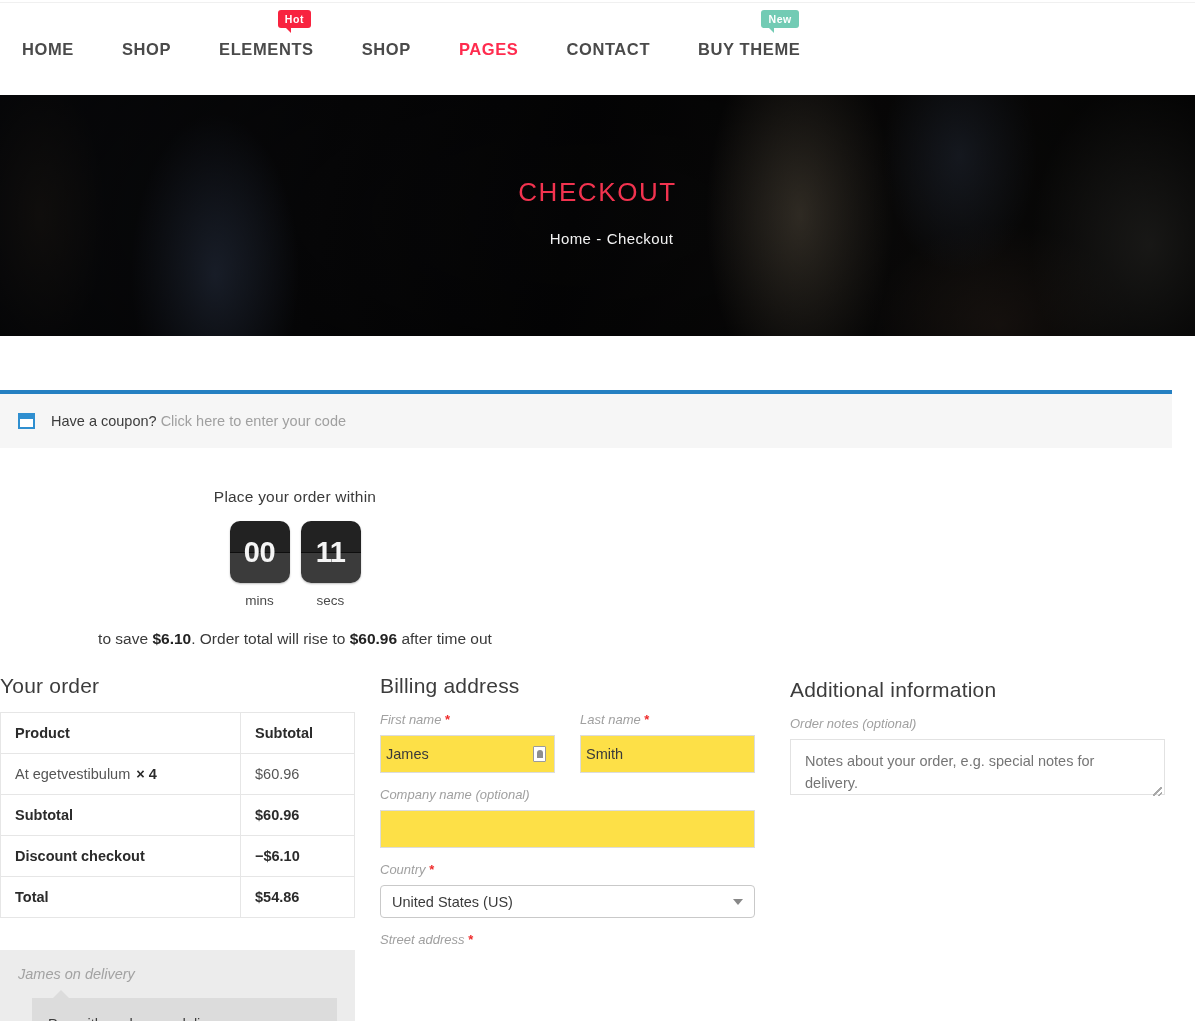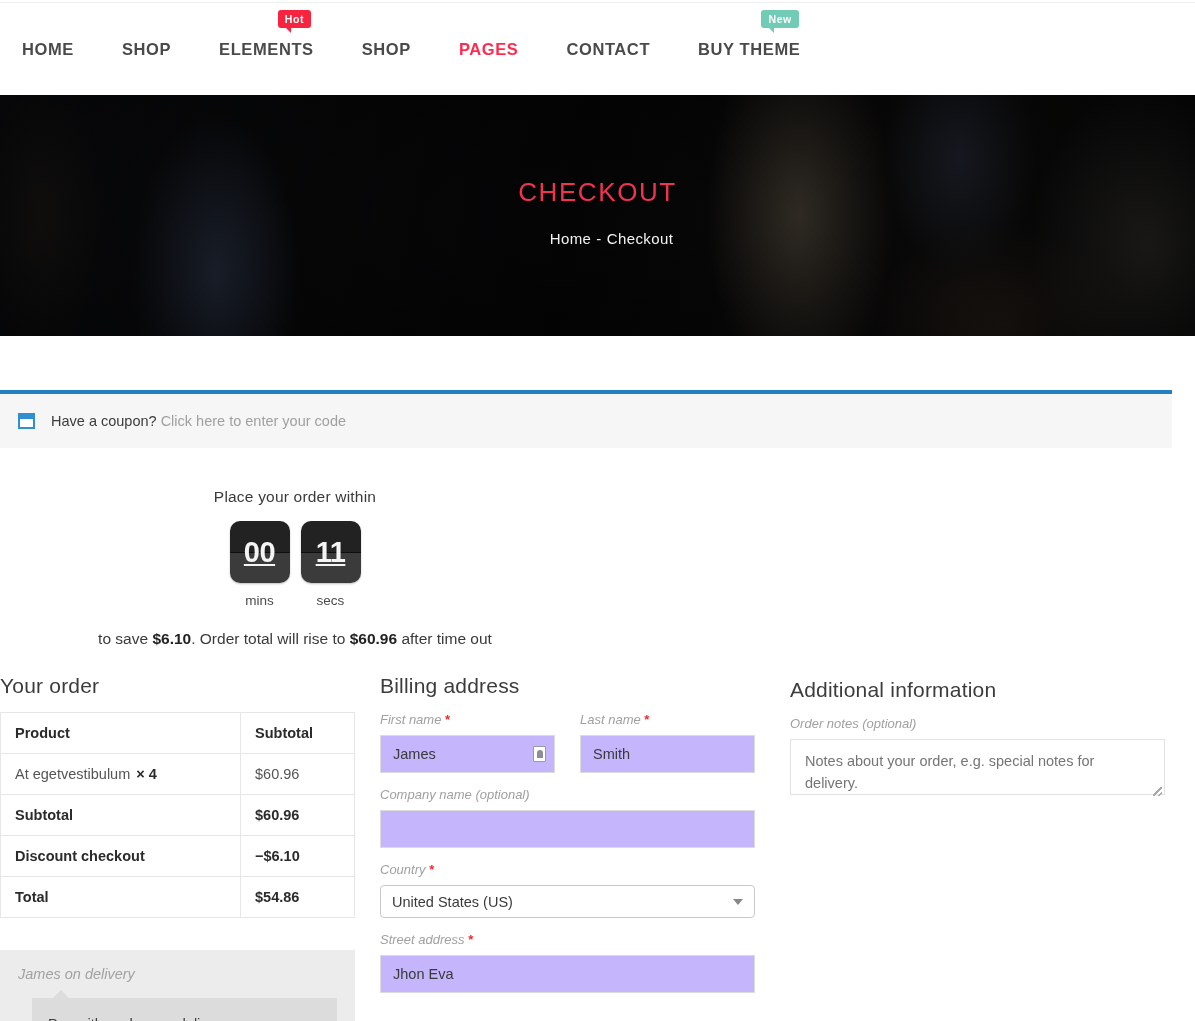--- a/index.html
+++ b/index.html
@@ -159,21 +159,21 @@
     box-shadow: 0 1px 2px rgba(0,0,0,.25);
   }
   .cd-box::after {
     content: "";
     position: absolute; left: 0; right: 0; top: 50%;
     height: 1px; background: rgba(0,0,0,.75);
   }
   .cd-num {
     font-size: 29px; font-weight: 700; color: #f4f4f4;
     letter-spacing: -0.5px; line-height: 1;
-    position: relative; z-index: 2; text-decoration: underline;
+    position: relative; z-index: 2;
   }
   .cd-label { margin-top: 10px; font-size: 13.5px; color: #4a4a4a; }
   .cd-foot {
     margin-top: 22px; font-size: 15.5px; color: #3a3a3a;
   }
   .cd-foot b { font-weight: 700; color: #222; }
 
   
   .cols {
     display: flex;
@@ -242,24 +242,24 @@
   .f-label {
     font-style: italic; font-size: 13px; color: #a0a0a0;
     margin-bottom: 8px; display: block;
   }
   .req { color: #ef2b2b; font-style: normal; font-weight: 700; }
   .f-row { display: flex; gap: 25px; }
   .f-group { margin-bottom: 14px; }
   .f-input {
     width: 175px; height: 38px;
     border: 1px solid #dcdcdc;
-    background: #c4b5fd;
+    background: #fde047;
     font-family: "Liberation Sans", sans-serif;
     font-size: 14.5px; color: #3a3a3a;
-    padding: 0 12px;
+    padding: 0 5px;
     outline: none;
   }
   .f-input.wide { width: 375px; }
   .f-input::placeholder { color: #9d9d9d; }
   .input-wrap { position: relative; display: inline-block; }
   .autofill-icon {
     position: absolute; right: 9px; top: 50%;
     transform: translateY(-50%);
     width: 13px; height: 16px;
     border: 1px solid #9b9b9b;
@@ -458,21 +458,20 @@
       <div class="f-select">
         <span>United States (US)</span>
         <span class="caret"></span>
       </div>
     </div>
 
     <div class="f-group">
       <label class="f-label"><span>Street address</span>
         <span class="req">*</span>
       </label>
-      <input class="f-input wide" type="text" value="Jhon Eva" style="">
     </div>
   </div>
 
   <div class="col-extra">
     <h2 class="sec-title extra">Additional information</h2>
     <label class="f-label">Order notes (optional)</label>
     <span class="ta-wrap">
       <textarea class="f-textarea" placeholder="Notes about your order, e.g. special notes for delivery." style=""></textarea>
       <span class="ta-grip"></span>
     </span>

